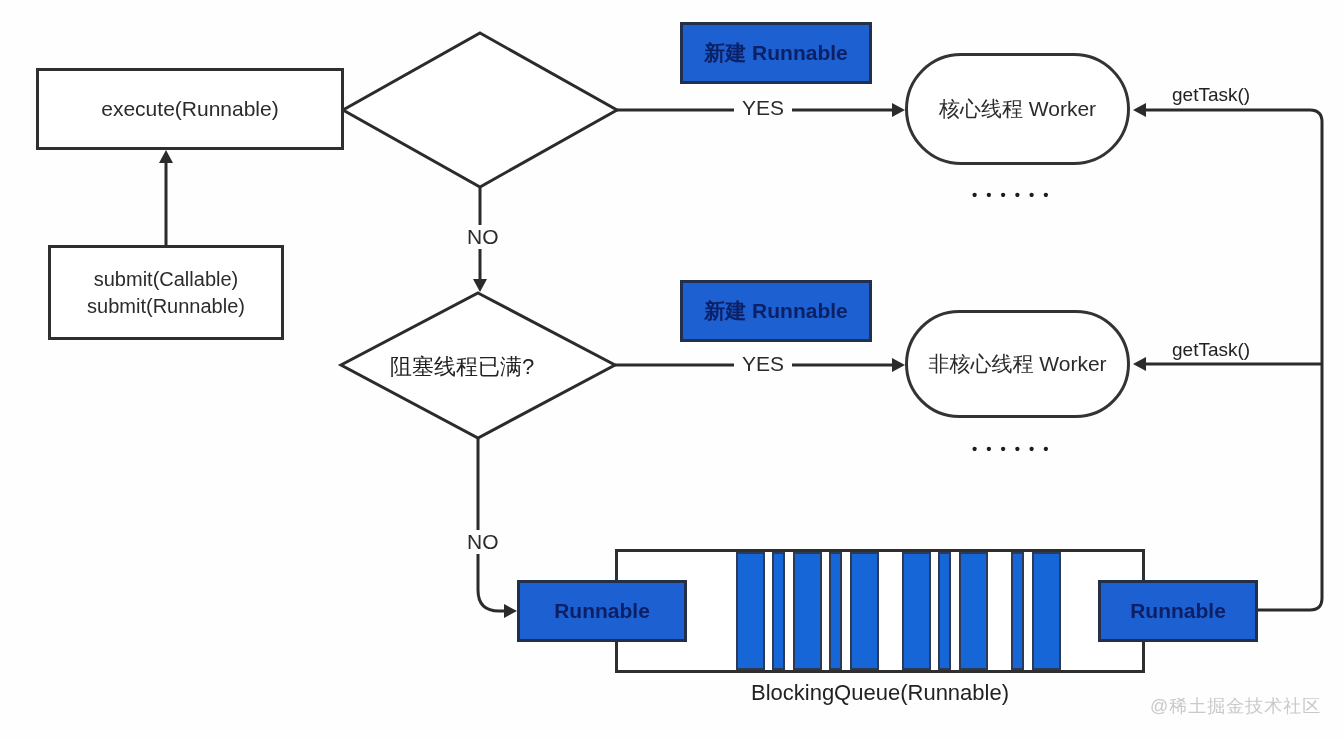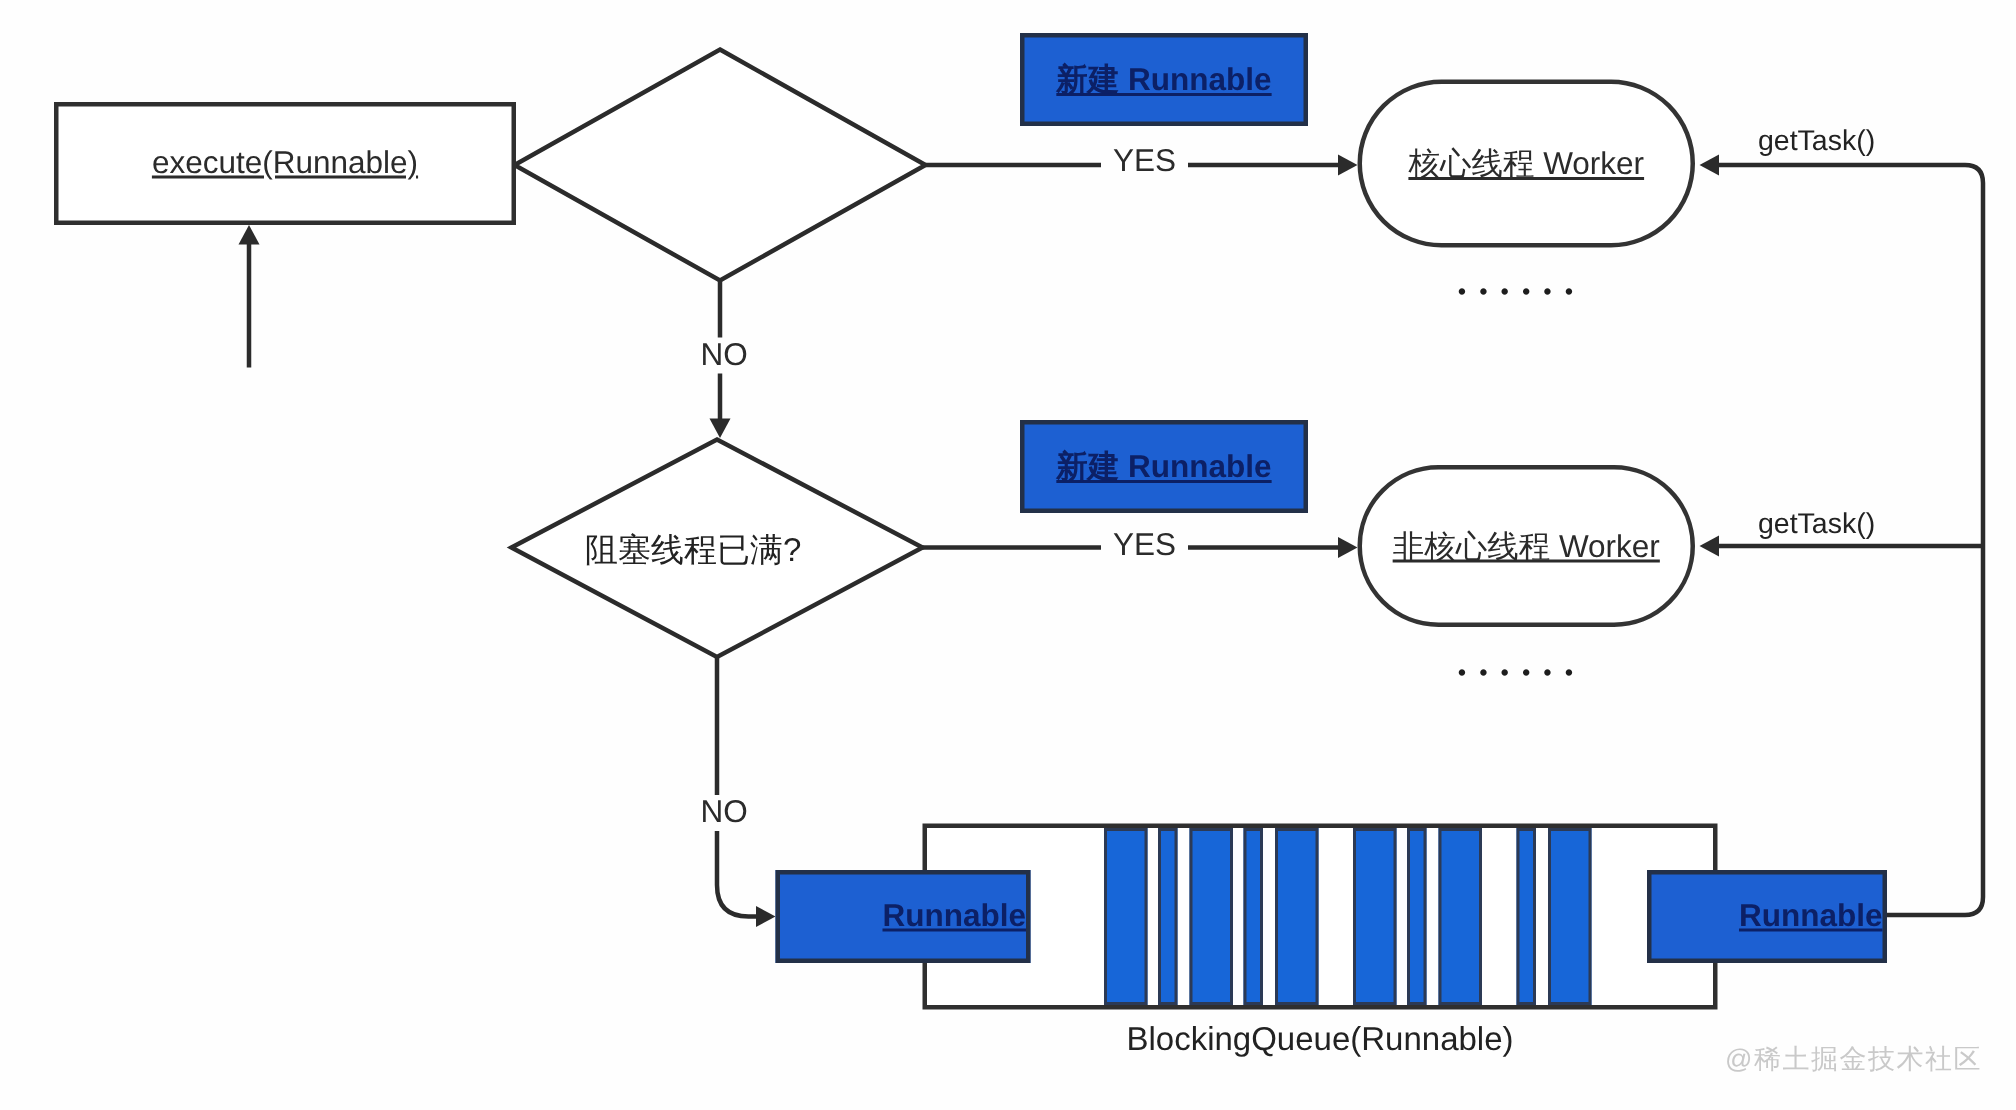--- a/index.html
+++ b/index.html
@@ -1,21 +1,21 @@
 <!DOCTYPE html>
 <html><head>
 <meta charset="utf-8">
 <style>
   html,body{margin:0;padding:0;background:#ffffff;}
   #canvas{
     position:relative;width:1344px;height:740px;background:#fefefe;overflow:hidden;
     font-family:"Liberation Sans","DejaVu Sans",sans-serif;color:#2b2b2b;
   }
   #flow-svg{position:absolute;left:0;top:0;width:1344px;height:740px;}
-  .node{position:absolute;display:flex;align-items:center;justify-content:center;text-align:center;box-sizing:border-box;text-decoration:underline;}
+  .node{position:absolute;display:flex;align-items:center;justify-content:center;text-align:center;box-sizing:border-box;}
   .rect-node{background:#ffffff;border:3px solid #2f2f2f;font-size:21px;}
   .exec{left:36px;top:68px;width:308px;height:82px;}
   .submit{left:48px;top:245px;width:236px;height:95px;line-height:1.35;font-size:20px;}
   .diamond-label{position:absolute;font-size:22px;color:#222;background:transparent;white-space:nowrap;}
   .d1{left:392px;top:97px;}
   .d2{left:390px;top:352px;}
   .blue-box{background:#1d60d2;border:3px solid #233048;color:#0c2066;font-weight:bold;font-size:21px;}
   .nr1{left:680px;top:22px;width:192px;height:62px;}
   .nr2{left:680px;top:280px;width:192px;height:62px;}
   .worker{background:#ffffff;border:3px solid #333333;border-radius:58px;font-size:21px;justify-content:center;}
@@ -27,21 +27,21 @@
   .yes2{left:734px;top:352px;}
   .no2{left:459px;top:530px;}
   .gettask{position:absolute;font-size:19px;color:#222;background:transparent;white-space:nowrap;}
   .gt1{left:1172px;top:84px;}
   .gt2{left:1172px;top:339px;}
   .dots{position:absolute;font-size:15px;letter-spacing:9px;color:#1d1d1d;font-weight:bold;}
   .dots1{left:972px;top:186px;}
   .dots2{left:972px;top:440px;}
   .queue{position:absolute;left:615px;top:549px;width:530px;height:124px;background:#ffffff;border:3px solid #2f2f2f;box-sizing:border-box;z-index:1;}
   .stripe{position:absolute;top:0;height:100%;border:2px solid #2c3a55;box-sizing:border-box;}
-  .runnable{position:absolute;z-index:2;justify-content:flex-end;}
+  .runnable{position:absolute;z-index:2;}
   .run-left{left:517px;top:580px;width:170px;height:62px;}
   .run-right{left:1098px;top:580px;width:160px;height:62px;}
   .queue-label{position:absolute;left:615px;top:680px;width:530px;text-align:center;font-size:22px;color:#222;}
   .watermark{position:absolute;left:1150px;top:694px;font-size:18px;color:#c9c9c9;letter-spacing:1px;}
 </style>
 </head>
 <body>
 
 <div id="canvas">
 
@@ -71,20 +71,26 @@
 
     <path d="M1142 364 H1322"></path>
     <polygon points="1133,364 1146,357 1146,371" fill="#2b2b2b" stroke="none"></polygon>
 
     <path d="M478 438 V590 Q478 611 499 611 H508"></path>
     <polygon points="517,611 504,604 504,618" fill="#2b2b2b" stroke="none"></polygon>
   </svg>
 
   <div class="node rect-node exec">
     <span>execute(Runnable)</span>
+  </div>
+  <div class="node rect-node submit">
+    <span>
+      <span>submit(Callable)</span><br>
+      <span>submit(Runnable)</span>
+    </span>
   </div>
 
   <div class="diamond-label d2">阻塞线程已满?</div>
 
   <div class="edge-label yes1">YES</div>
   <div class="edge-label no1">NO</div>
   <div class="edge-label yes2">YES</div>
   <div class="edge-label no2">NO</div>
 
   <div class="node blue-box nr1">

